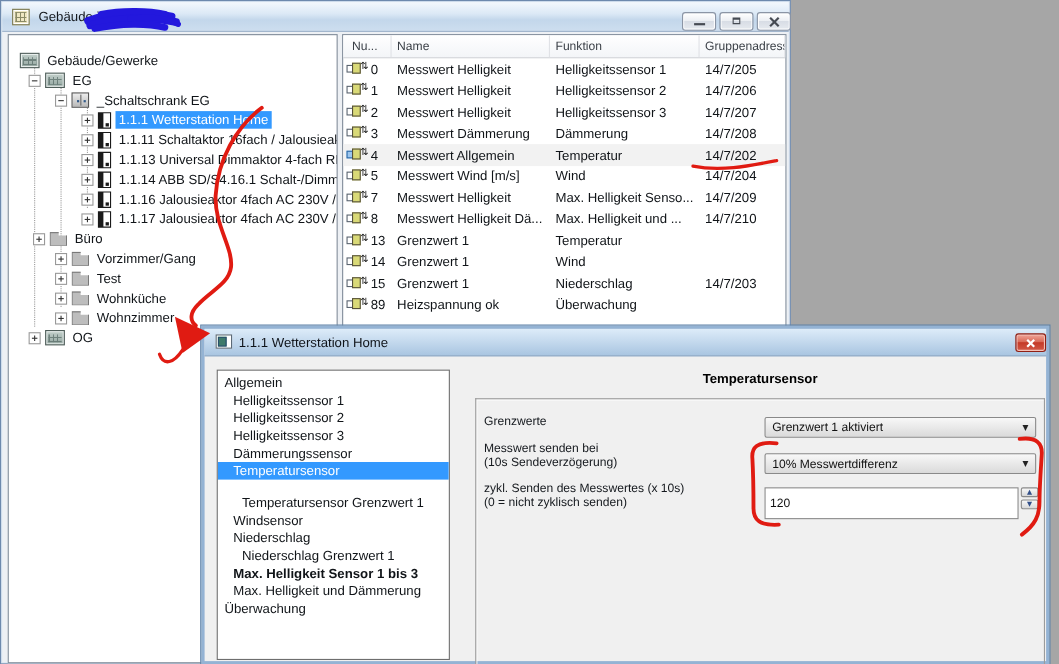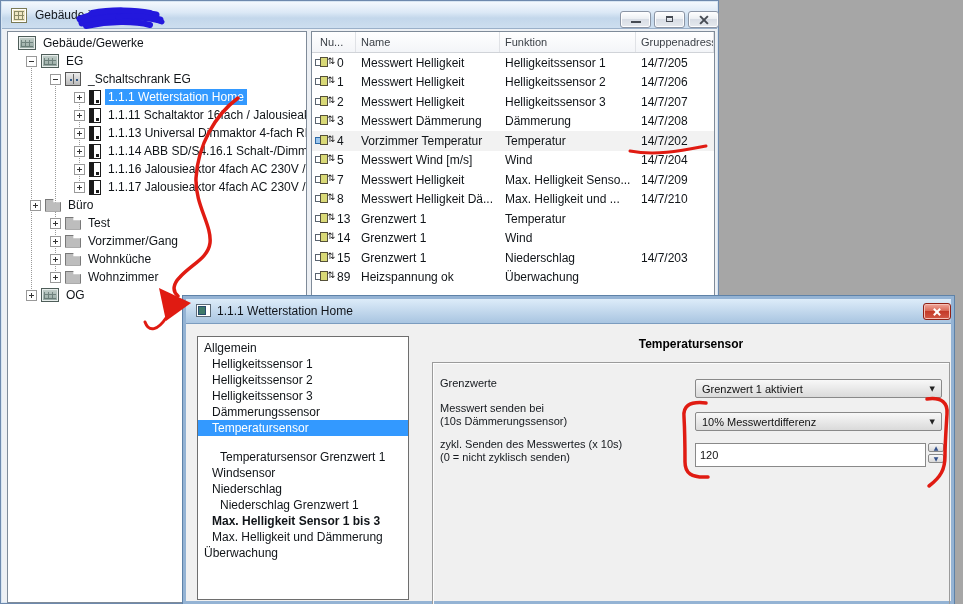--- a/index.html
+++ b/index.html
@@ -89,21 +89,21 @@
   #param-heading{position:absolute;left:246px;top:38px;width:518px;text-align:center;
     font-size:12px;font-weight:bold;color:#000;}
   #param-box{position:absolute;left:246px;top:63px;width:518px;height:242px;
     border:1px solid #9b9b9b;border-bottom:none;box-shadow:inset 1px 1px 0 #fdfdfd;}
   .plabel{position:absolute;left:254px;font-size:11px;color:#14181d;white-space:nowrap;}
   .dd{position:absolute;left:509px;width:247px;height:19px;border:1px solid #898989;border-radius:2px;
     background:linear-gradient(#f8f8f8,#dadada);font-size:11px;color:#111;padding:3px 18px 0 6px;
     white-space:nowrap;overflow:hidden;}
   .dd::after{content:"▼";position:absolute;right:6px;top:5px;font-size:7px;color:#222;
     font-family:"DejaVu Sans",sans-serif;}
-  #param-input{position:absolute;left:509px;top:144px;width:231px;height:24px;background:#fff;
+  #param-input{position:absolute;left:509px;top:144px;width:231px;height:29px;background:#fff;
     border:1px solid #898989;font-family:"Liberation Sans",sans-serif;font-size:11px;color:#111;
     padding:0 4px;box-sizing:border-box;}
   #spinner{position:absolute;left:742px;top:144px;width:16px;height:20px;}
   .sb{position:absolute;left:0;right:0;height:9px;border:1px solid #8a8a8a;border-radius:2px;
     background:linear-gradient(#f8f8f8,#d8d8d8);font-size:6px;color:#33508a;text-align:center;line-height:8px;
     font-family:"DejaVu Sans",sans-serif;}
   #sb-up{top:0;} #sb-down{bottom:0;}
   
   #overlay{position:absolute;left:0;top:0;width:963px;height:604px;pointer-events:none;z-index:50;}
 </style>
@@ -124,21 +124,21 @@
         <span class="g-x a" data-interactable="false"></span>
         <span class="g-x b" data-interactable="false"></span>
       </span>
   </div>
 
   <div id="tree-panel" data-interactable="false">
     <div class="spine" style="left:23px;top:30px;height:235px;" data-interactable="false"></div>
     <div class="spine" style="left:47px;top:48px;height:199px;" data-interactable="false"></div>
     <div class="spine" style="left:71px;top:66px;height:91px;" data-interactable="false"></div>
     <div id="tree-rows" data-interactable="false">
-        <div class="tree-row" data-interactable="true" style="padding-left: 10px;">
+        <div class="tree-row" data-interactable="true" style="padding-left: 10px; margin-top: 12px;">
           <span class="ticon ti-building" data-interactable="false"></span>
           <span class="tlabel" data-interactable="false">Gebäude/Gewerke</span>
         </div>
         <div class="tree-row" data-interactable="true" style="padding-left: 18px;">
           <span class="exp exp-minus" data-interactable="true"></span>
           <span class="ticon ti-building" data-interactable="false"></span>
           <span class="tlabel" data-interactable="false">EG</span>
         </div>
         <div class="tree-row" data-interactable="true" style="padding-left: 42px;">
           <span class="exp exp-minus" data-interactable="true"></span>
@@ -176,26 +176,26 @@
           <span class="tlabel" data-interactable="false">1.1.17 Jalousieaktor 4fach AC 230V / 2fach</span>
         </div>
         <div class="tree-row" data-interactable="true" style="padding-left: 22px;">
           <span class="exp exp-plus" data-interactable="true"></span>
           <span class="ticon ti-room" data-interactable="false"></span>
           <span class="tlabel" data-interactable="false">Büro</span>
         </div>
         <div class="tree-row" data-interactable="true" style="padding-left: 42px;">
           <span class="exp exp-plus" data-interactable="true"></span>
           <span class="ticon ti-room" data-interactable="false"></span>
+          <span class="tlabel" data-interactable="false">Vorzimmer/Gang</span>
+        </div>
+        <div class="tree-row" data-interactable="true" style="padding-left: 42px;">
+          <span class="exp exp-plus" data-interactable="true"></span>
+          <span class="ticon ti-room" data-interactable="false"></span>
           <span class="tlabel" data-interactable="false">Test</span>
-        </div>
-        <div class="tree-row" data-interactable="true" style="padding-left: 42px;">
-          <span class="exp exp-plus" data-interactable="true"></span>
-          <span class="ticon ti-room" data-interactable="false"></span>
-          <span class="tlabel" data-interactable="false">Vorzimmer/Gang</span>
         </div>
         <div class="tree-row" data-interactable="true" style="padding-left: 42px;">
           <span class="exp exp-plus" data-interactable="true"></span>
           <span class="ticon ti-room" data-interactable="false"></span>
           <span class="tlabel" data-interactable="false">Wohnküche</span>
         </div>
         <div class="tree-row" data-interactable="true" style="padding-left: 42px;">
           <span class="exp exp-plus" data-interactable="true"></span>
           <span class="ticon ti-room" data-interactable="false"></span>
           <span class="tlabel" data-interactable="false">Wohnzimmer</span>
@@ -265,21 +265,21 @@
           <span class="cell c-gruppenadresse" data-interactable="false">14/7/208</span>
         </div>
         <div class="list-row rsel" data-interactable="true">
           <span class="cell c-nu" data-interactable="false">
             <span class="co-icon coisel" data-interactable="false">
               <span class="sq1" data-interactable="false"></span>
               <span class="sq2" data-interactable="false"></span>
             </span>
             <span class="nu-num" data-interactable="false">4</span>
           </span>
-          <span class="cell c-name" data-interactable="false">Vorzimmer Temperatur</span>
+          <span class="cell c-name" data-interactable="false">Messwert Allgemein</span>
           <span class="cell c-funktion" data-interactable="false">Temperatur</span>
           <span class="cell c-gruppenadresse" data-interactable="false">14/7/202</span>
         </div>
         <div class="list-row" data-interactable="true">
           <span class="cell c-nu" data-interactable="false">
             <span class="co-icon" data-interactable="false">
               <span class="sq1" data-interactable="false"></span>
               <span class="sq2" data-interactable="false"></span>
             </span>
             <span class="nu-num" data-interactable="false">5</span>
@@ -390,21 +390,21 @@
       <div class="nav-item" data-interactable="true" style="padding-left: 6px;">Überwachung</div>
     </div>
 
   <div id="param-heading" data-interactable="false">Temperatursensor</div>
   <div id="param-box" data-interactable="false"></div>
 
   <div class="plabel" style="top:78px;" data-interactable="false">Grenzwerte</div>
   <div class="dd" style="top:80px;" data-interactable="true"><span data-interactable="false">Grenzwert 1 aktiviert</span></div>
 
   <div class="plabel" style="top:103px;" data-interactable="false">Messwert senden bei</div>
-  <div class="plabel" style="top:116px;" data-interactable="false">(10s Dämmerungssensor)</div>
+  <div class="plabel" style="top:116px;" data-interactable="false">(10s Sendeverzögerung)</div>
   <div class="dd" style="top:113px;" data-interactable="true"><span data-interactable="false">10% Messwertdifferenz</span></div>
 
   <div class="plabel" style="top:139px;" data-interactable="false">zykl. Senden des Messwertes (x 10s)</div>
   <div class="plabel" style="top:152px;" data-interactable="false">(0 = nicht zyklisch senden)</div>
   <input id="param-input" data-interactable="true" value="120" style="">
   <div id="spinner" data-interactable="false">
     <span id="sb-up" class="sb" data-interactable="true">▲</span>
     <span id="sb-down" class="sb" data-interactable="true">▼</span>
   </div>
 </div>

